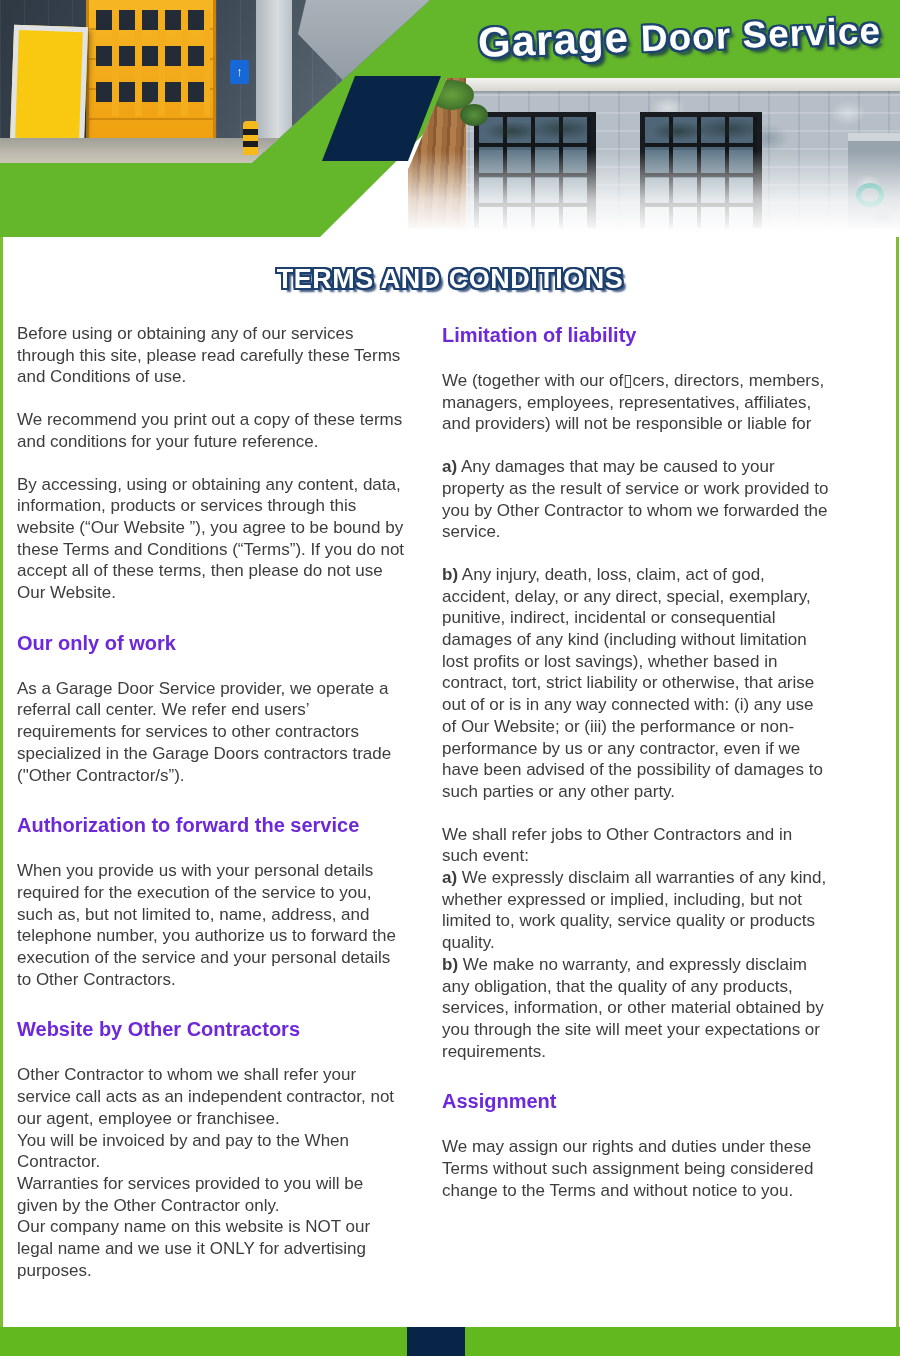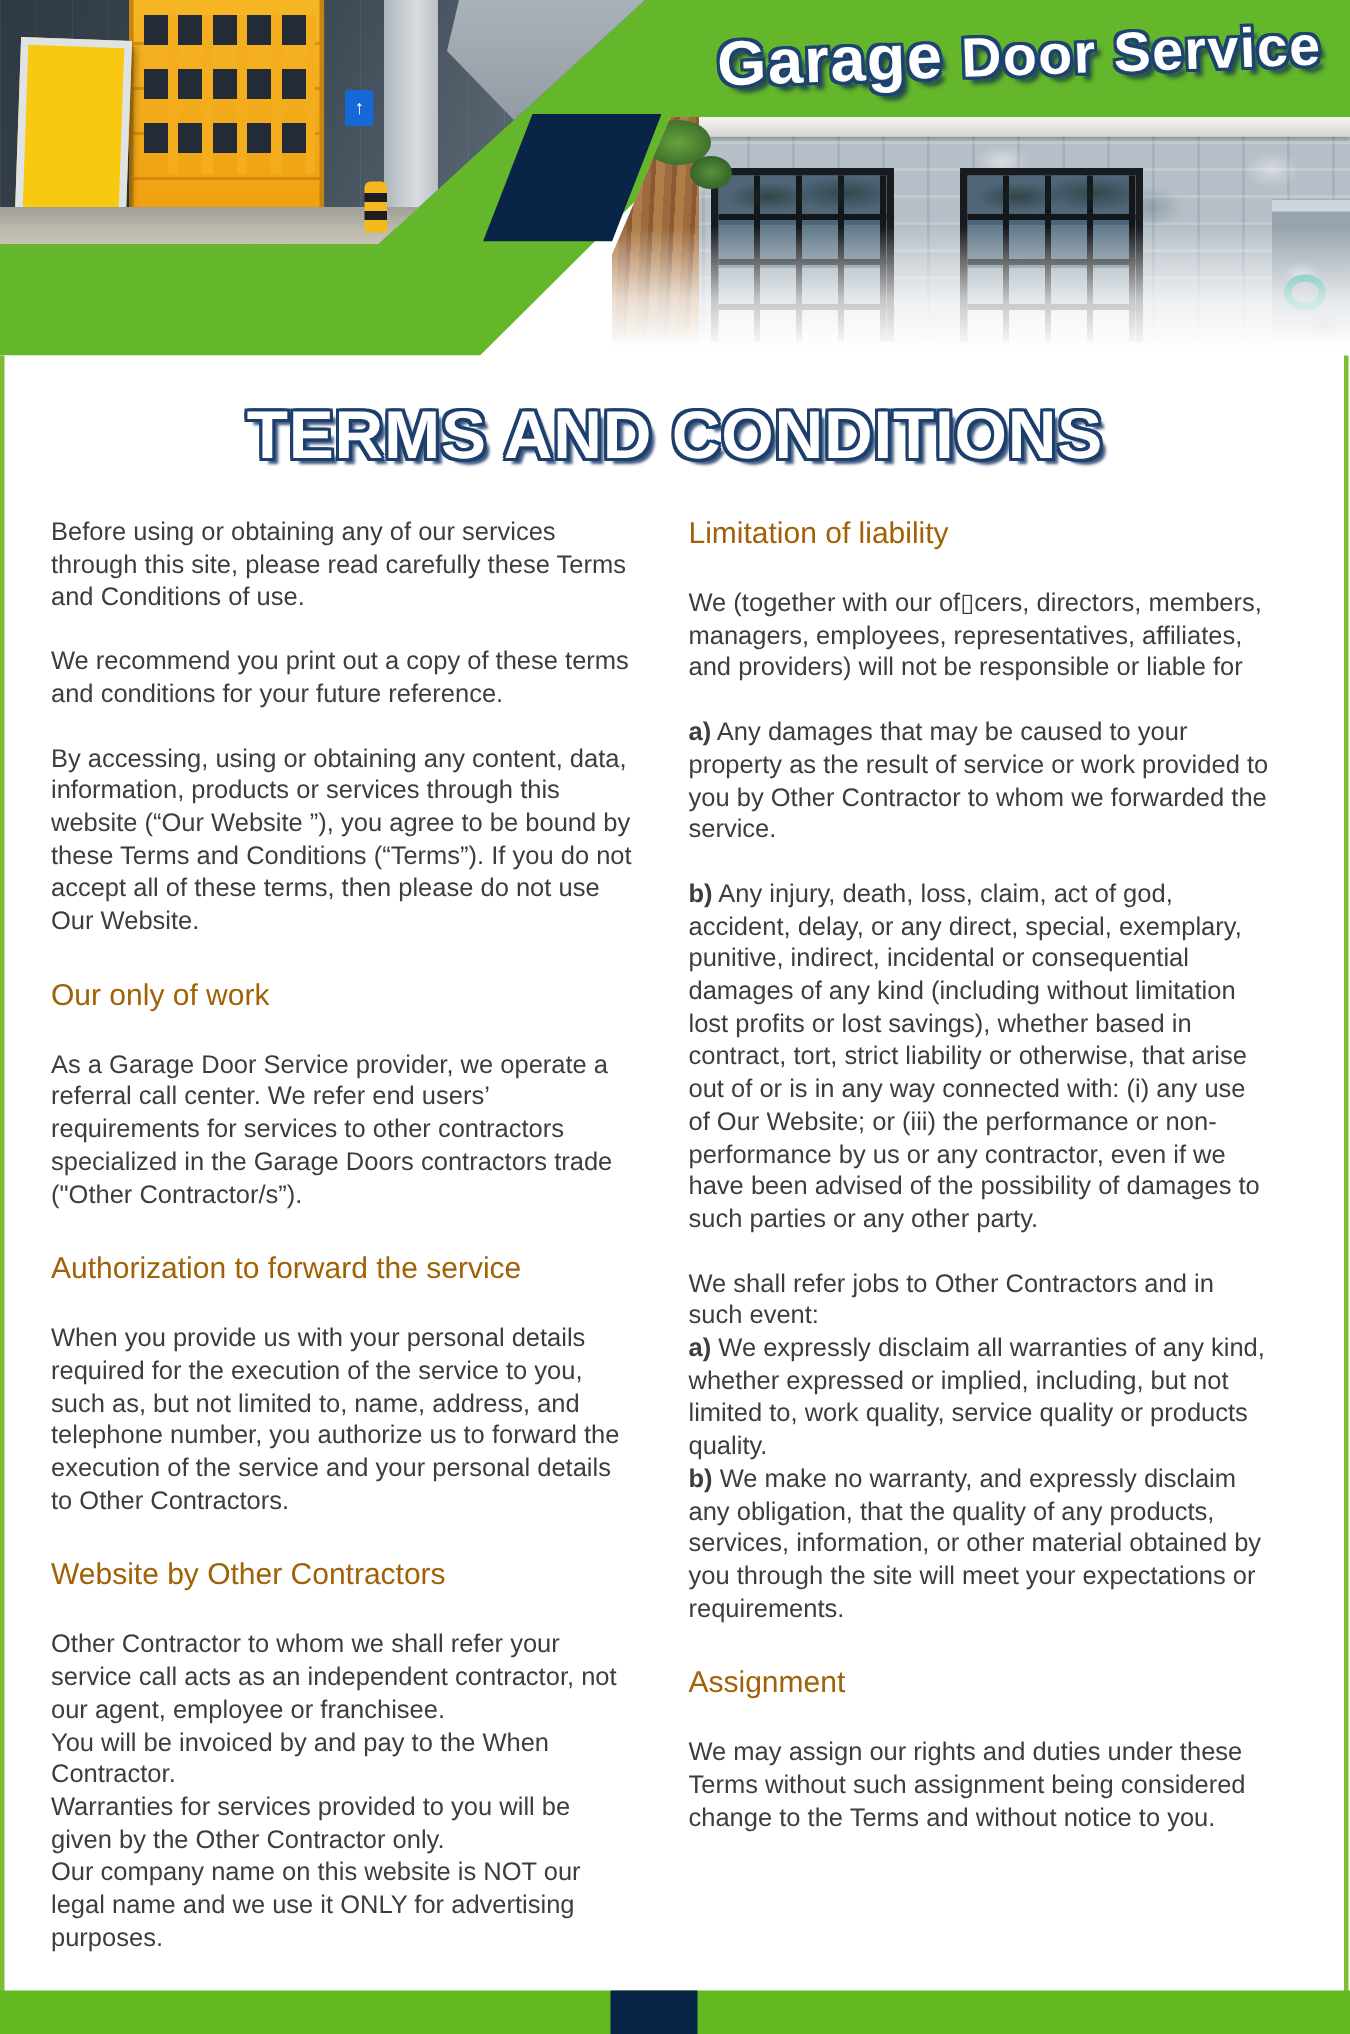--- a/index.html
+++ b/index.html
@@ -87,32 +87,32 @@
   .site-title{
     position:absolute;left:478px;top:12px;width:400px;text-align:center;white-space:nowrap;
     transform:rotate(-2deg);color:#ffffff;font-weight:bold;letter-spacing:1px;
     text-shadow:-2px -2px 0 #1d4370,-2px 0 0 #1d4370,-2px 2px 0 #1d4370,0 -2px 0 #1d4370,
       0 2px 0 #1d4370,2px -2px 0 #1d4370,2px 0 0 #1d4370,2px 2px 0 #1d4370,4px 5px 3px rgba(15,40,80,.75);
   }
   .site-title .w1{font-size:42px;}
   .site-title .w2{font-size:37px;margin-left:12px;}
   
   .page-title{
-    text-align:center;margin:24px 0 0 0;font-size:45px;font-weight:bold;letter-spacing:.5px;
+    text-align:center;margin:24px 0 0 0;font-size:27px;font-weight:bold;letter-spacing:.5px;
     color:#ffffff;
     text-shadow:-2px -2px 0 #1c3f6d,-2px 0 0 #1c3f6d,-2px 2px 0 #1c3f6d,0 -2px 0 #1c3f6d,
       0 2px 0 #1c3f6d,2px -2px 0 #1c3f6d,2px 0 0 #1c3f6d,2px 2px 0 #1c3f6d,4px 4px 2px rgba(18,48,96,.8);
   }
   
-  .content{display:flex;gap:35px;padding:28px 42px 0 34px;color:#3d3d3d;}
+  .content{display:flex;gap:35px;padding:28px 42px 0 17px;color:#3d3d3d;}
   .col{width:390px;font-size:17px;line-height:21.7px;}
   .col p{margin:0 0 21px 0;}
   .col p.tight{margin:0;}
   .col p.gap-top{}
-  .col h3{margin:27px 0 23px 0;font-size:20px;line-height:24px;color:#a16207;font-weight:normal;}
+  .col h3{margin:27px 0 23px 0;font-size:20px;line-height:24px;color:#6d28d9;font-weight:bold;}
   .col h3.first{margin-top:0;}
   .b{font-weight:bold;}
   
   .edge-left{position:absolute;left:0;top:237px;bottom:0;width:3px;background:#7fbe33;}
   .edge-right{position:absolute;right:1px;top:237px;bottom:0;width:3px;background:#7fbe33;}
   .footer{position:absolute;left:0;bottom:0;width:900px;height:29px;background:#62b81f;}
   .footer-navy{position:absolute;left:407px;top:0;width:58px;height:29px;background:#082547;}
 </style>
 </head>
 <body>

